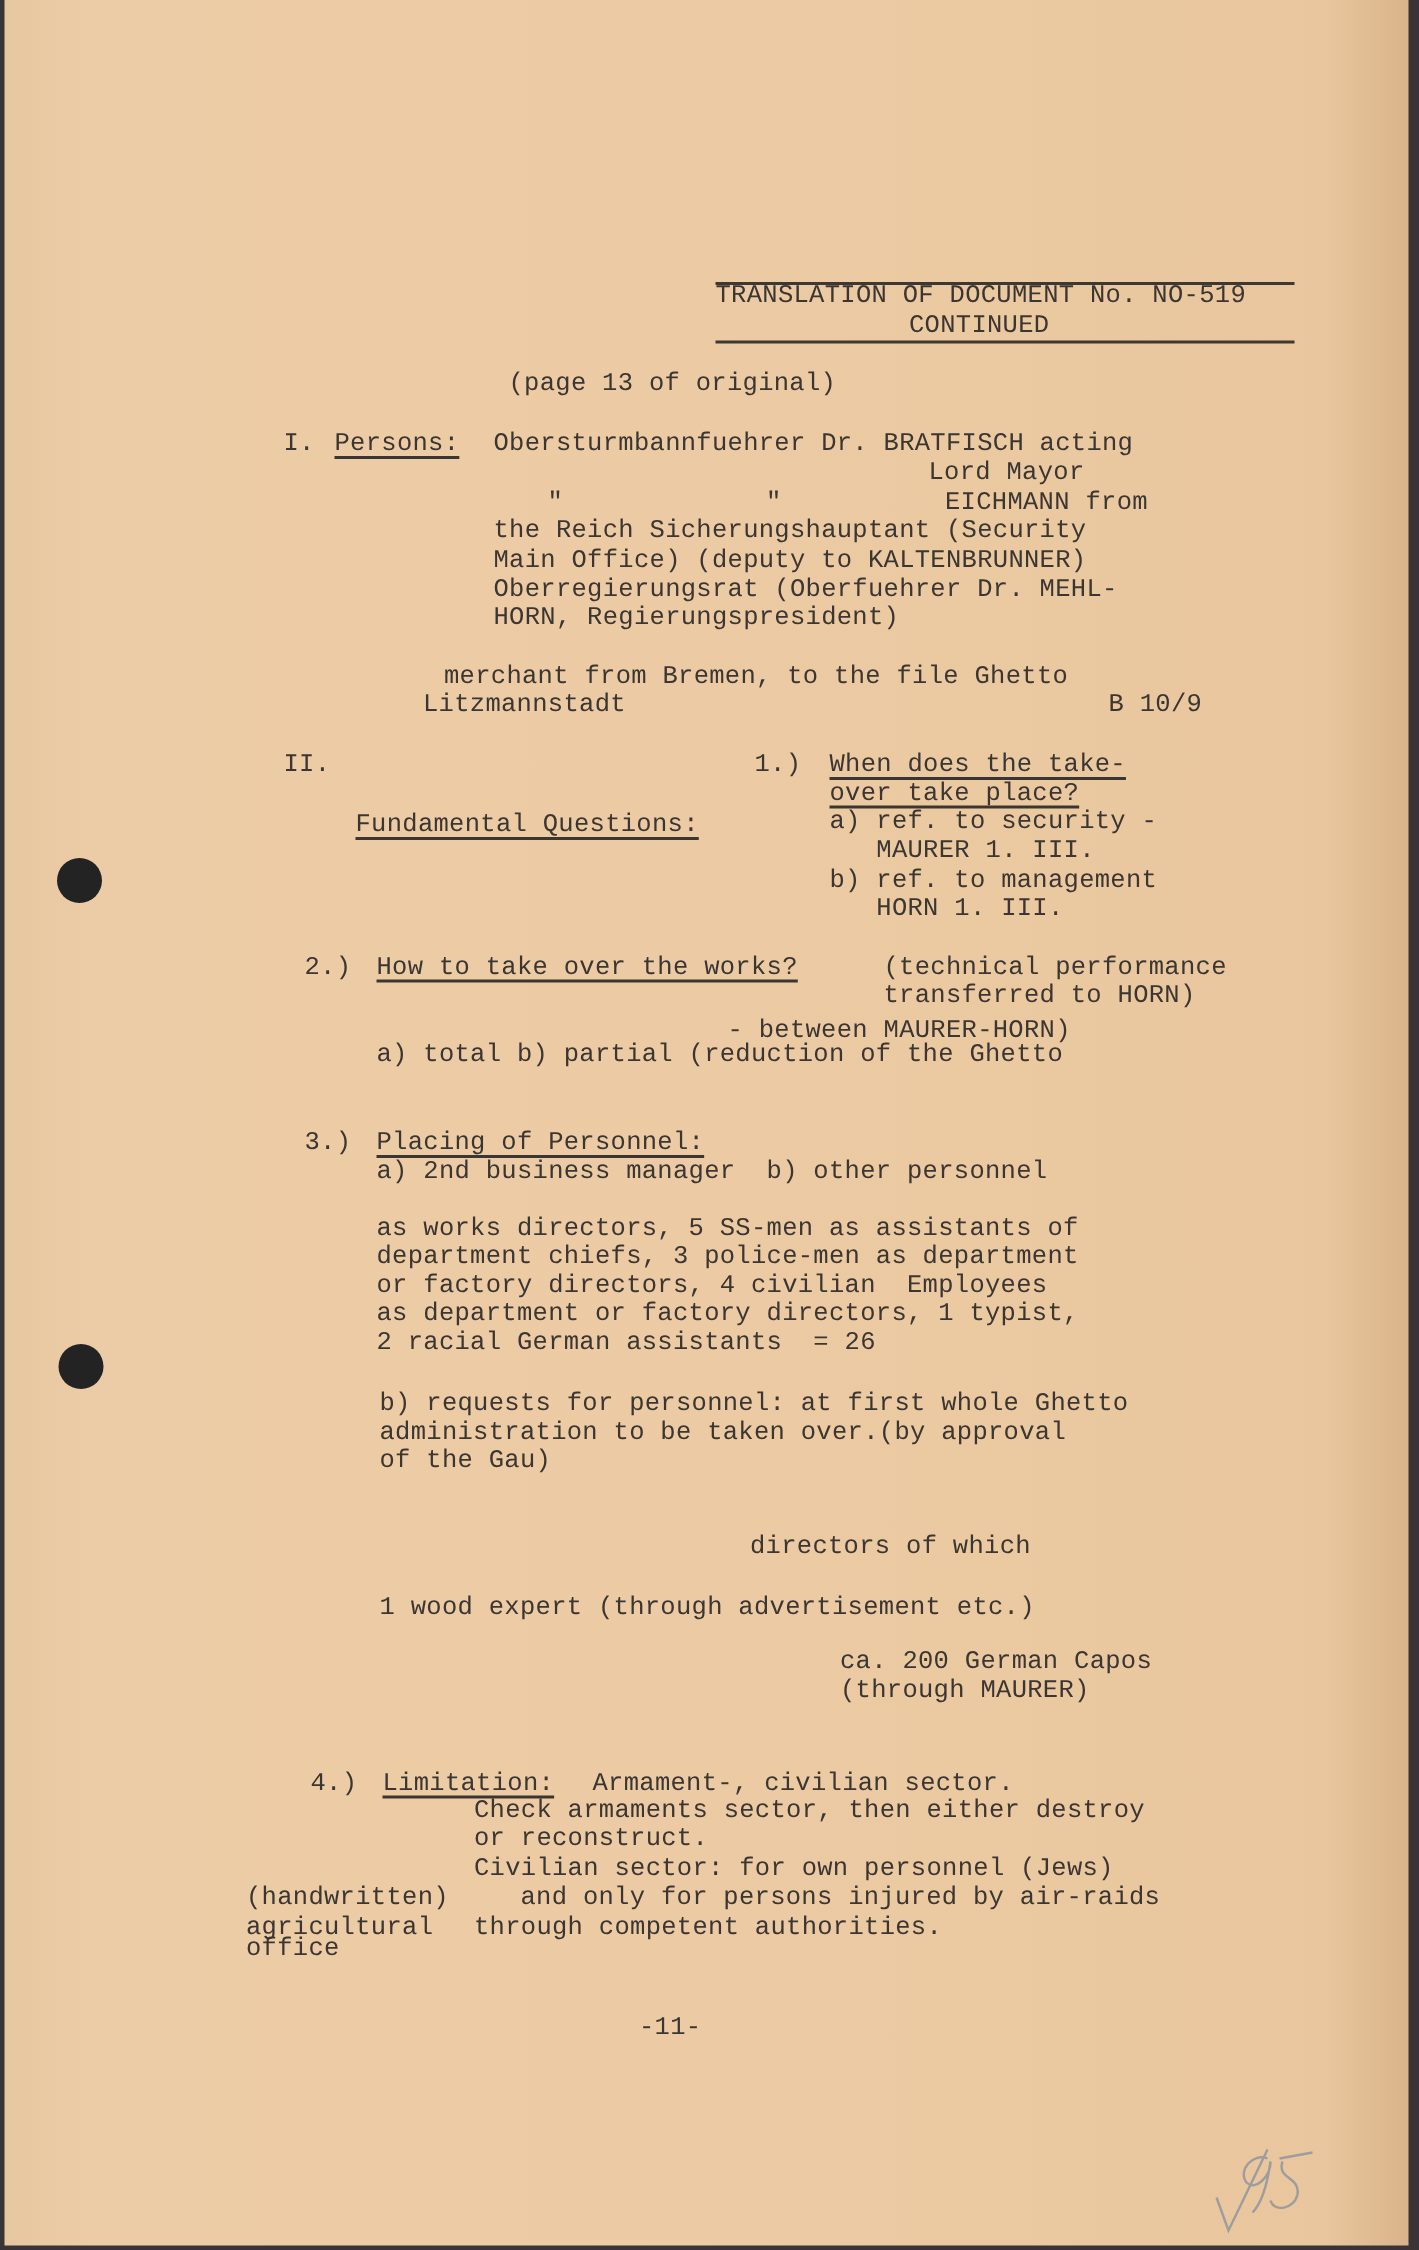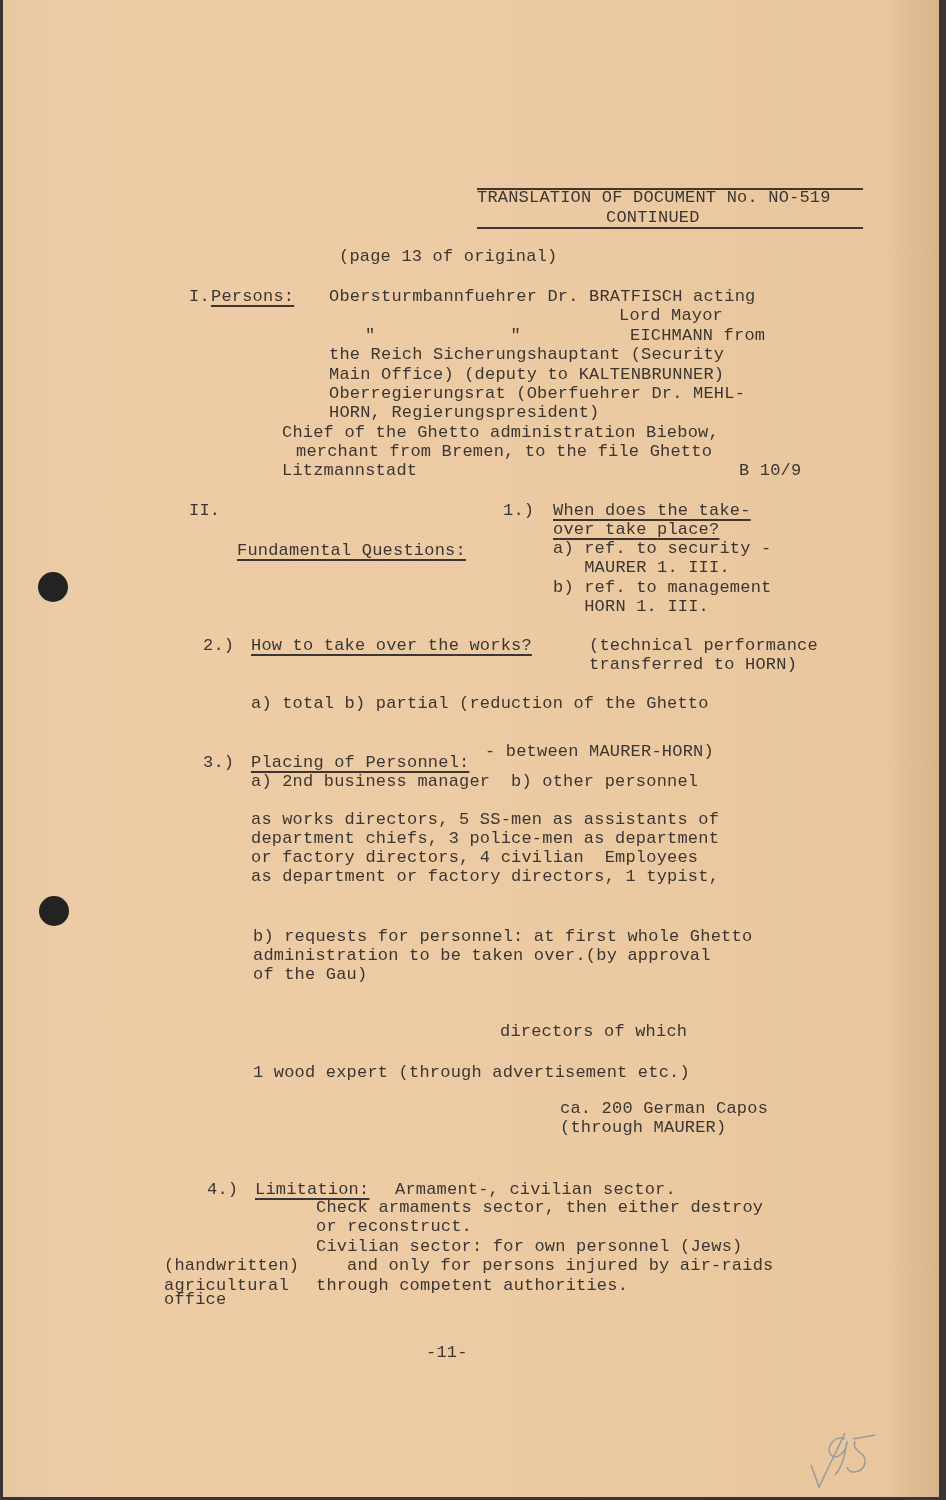--- a/index.html
+++ b/index.html
@@ -73,58 +73,58 @@
 
 <div class="page">
 
   <div class="rule" style="left:474px; top:188px; width:386px; height:2px;"></div>
   <div class="line" style="left:474px; top:188px;">TRANSLATION OF DOCUMENT No. NO-519</div>
   <div class="line" style="left:603px; top:208px;">CONTINUED</div>
   <div class="rule" style="left:474px; top:227px; width:386px;"></div>
   <div class="line" style="left:336px; top:247px;">(page 13 of original)</div>
 
   <div class="line" style="left:186px; top:287px;">I.</div>
-  <div class="line u" style="left:208px; top:287px;">Persons:</div>
+  <div class="line u" style="left:220px; top:287px;">Persons:</div>
   <div class="line" style="left:326px; top:287px;">Obersturmbannfuehrer Dr. BRATFISCH acting</div>
   <div class="line" style="left:616px; top:306px;">Lord Mayor</div>
   <div class="line" style="left:362px; top:326px;">"             "</div>
   <div class="line" style="left:616px; top:326px;margin-left:11px;">EICHMANN from</div>
   <div class="line" style="left:326px; top:345px;">the Reich Sicherungshauptant (Security</div>
   <div class="line" style="left:326px; top:365px;">Main Office) (deputy to KALTENBRUNNER)</div>
   <div class="line" style="left:326px; top:384px;">Oberregierungsrat (Oberfuehrer Dr. MEHL-</div>
   <div class="line" style="left:326px; top:403px;">HORN, Regierungspresident)</div>
-  <div class="line" style="left:279px; top:423px;">Chief of the Ghetto administration Biebow,</div>
   <div class="line" style="left:293px; top:442px;">merchant from Bremen, to the file Ghetto</div>
   <div class="line" style="left:279px; top:461px;">Litzmannstadt</div>
   <div class="line" style="left:736px; top:461px;">B 10/9</div>
 
   <div class="line" style="left:186px; top:501px;">II.</div>
   <div class="line u" style="left:234px; top:501px;margin-top:40px;">Fundamental Questions:</div>
   <div class="line" style="left:500px; top:501px;">1.)</div>
   <div class="line u" style="left:550px; top:501px;">When does the take-</div>
   <div class="line u" style="left:550px; top:520px;">over take place?</div>
   <div class="line" style="left:550px; top:539px;">a) ref. to security -</div>
   <div class="line" style="left:550px; top:558px;">   MAURER 1. III.</div>
   <div class="line" style="left:550px; top:578px;">b) ref. to management</div>
   <div class="line" style="left:550px; top:597px;">   HORN 1. III.</div>
 
   <div class="line" style="left:200px; top:636px;">2.)</div>
   <div class="line u" style="left:248px; top:636px;">How to take over the works?</div>
   <div class="line" style="left:586px; top:636px;">(technical performance</div>
   <div class="line" style="left:586px; top:655px;">transferred to HORN)</div>
   <div class="line" style="left:248px; top:694px;">a) total b) partial (reduction of the Ghetto</div>
-  <div class="line" style="left:482px; top:742px;">- between MAURER-HORN)</div>
+  <div class="line" style="left:482px; top:678px;">- between MAURER-HORN)</div>
 
   <div class="line" style="left:200px; top:753px;">3.)</div>
   <div class="line u" style="left:248px; top:753px;">Placing of Personnel:</div>
   <div class="line" style="left:248px; top:772px;">a) 2nd business manager  b) other personnel</div>
   <div class="line" style="left:248px; top:810px;">as works directors, 5 SS-men as assistants of</div>
   <div class="line" style="left:248px; top:829px;">department chiefs, 3 police-men as department</div>
   <div class="line" style="left:248px; top:848px;">or factory directors, 4 civilian  Employees</div>
   <div class="line" style="left:248px; top:867px;">as department or factory directors, 1 typist,</div>
+  <div class="line" style="left:248px; top:886px;">2 racial German assistants  = 26</div>
 
   <div class="line" style="left:250px; top:927px;">b) requests for personnel: at first whole Ghetto</div>
   <div class="line" style="left:250px; top:946px;">administration to be taken over.(by approval</div>
   <div class="line" style="left:250px; top:965px;">of the Gau)</div>
 
   <div class="line" style="left:497px; top:1022px;">directors of which</div>
 
   <div class="line" style="left:250px; top:1063px;">1 wood expert (through advertisement etc.)</div>
 
   <div class="line" style="left:557px; top:1099px;">ca. 200 German Capos</div>

